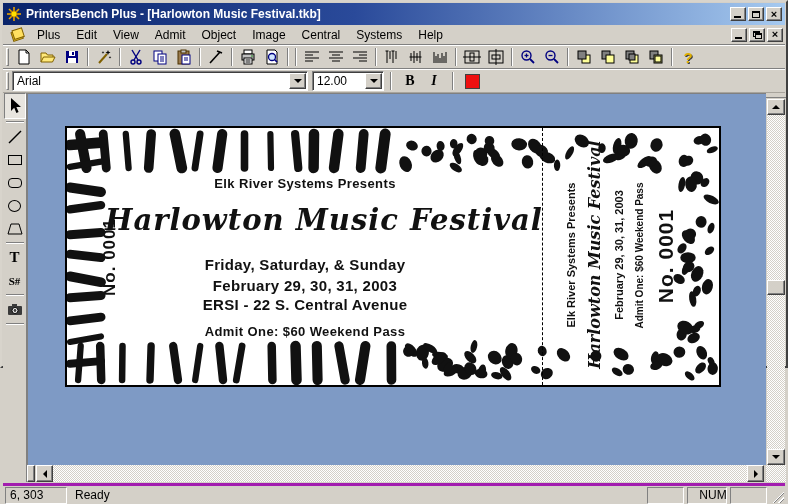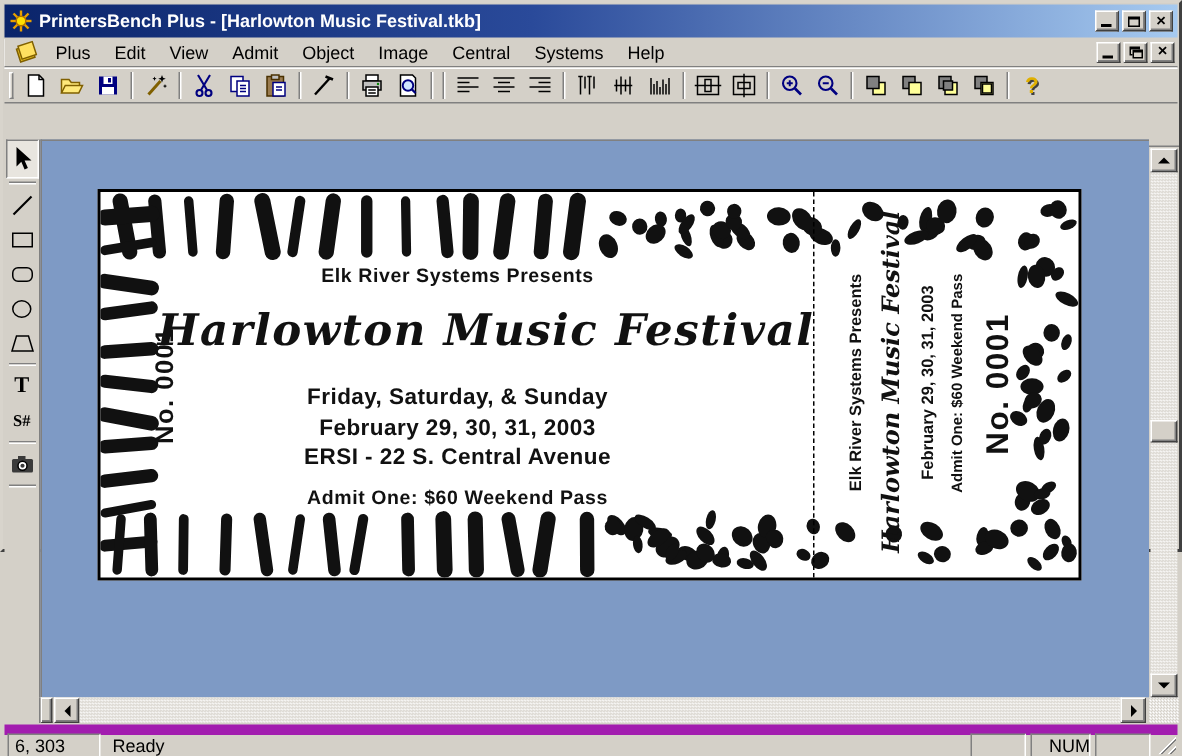--- a/index.html
+++ b/index.html
@@ -73,21 +73,21 @@
   .vscroll .thumb { position:absolute; left:1px; top:187px; width:18px; height:15px; }
   .vscroll .down { position:absolute; left:1px; top:356px; width:18px; height:16px; }
   .hscroll { position:absolute; left:25px; top:463px; width:739px; height:17px; background:#d4d0c8; }
   .hscroll .thumb { position:absolute; left:0px; top:0px; width:8px; height:17px; }
   .hscroll .left { position:absolute; left:9px; top:0; width:17px; height:17px; }
   .hscroll .track { position:absolute; left:26px; top:0; width:694px; height:17px; }
   .hscroll .right { position:absolute; left:720px; top:0; width:17px; height:17px; }
   .corner { position:absolute; left:764px; top:463px; width:20px; height:17px; }
   .palette-foot { position:absolute; left:1px; top:463px; width:24px; height:17px; background:#d4d0c8; border-right:1px solid #808080; }
   
-  .statusbar { position:absolute; left:1px; top:481px; width:782px; height:21px; background:#d4d0c8; border-top:7px solid #a21caf;
+  .statusbar { position:absolute; left:1px; top:481px; width:782px; height:21px; background:#d4d0c8; border-top:3px solid #a21caf;
                display:flex; align-items:center; font-size:12px; }
   .spanel { height:17px; border-top:1px solid #808080; border-left:1px solid #808080; border-right:1px solid #fff; border-bottom:1px solid #fff;
             padding:1px 4px; display:flex; align-items:center; }
   .grip-corner { position:absolute; right:1px; bottom:1px; width:13px; height:13px;
                  background:repeating-linear-gradient(135deg, transparent 0 2px, #fff 2px 3px, #808080 3px 4px);
                  clip-path:polygon(100% 0, 100% 100%, 0 100%); }
   
   .ticket { position:absolute; left:37px; top:32px; width:656px; height:261px; background:#fff; border:2px solid #000; }
   .perforation { position:absolute; left:475px; top:0px; width:1px; height:257px; border-left:1px dashed #000; }
   .tborder { position:absolute; left:0; top:0; width:652px; height:257px; }
@@ -383,20 +383,47 @@
           <rect x="6" y="6" width="8" height="8" fill="#ffff99" stroke="#000"></rect>
           <rect x="7" y="7" width="6" height="6" fill="#ffff99" stroke="#000"></rect>
         </svg>
       </div>
     <div class="tsep"></div>
     <div class="tbtn">
         <span style="font-weight:bold;font-size:15px;color:#e0b000;text-shadow:1px 1px 0 #404040;">?</span>
       </div>
   </div>
 
+  <div class="toolbar tb2">
+    <div class="grip"></div>
+    <div class="combo" style="width:296px;">
+      <div class="cval">Arial</div>
+      <div class="cbtn">
+          <div class="tri-down"></div>
+        </div>
+    </div>
+    <div style="width:4px;"></div>
+    <div class="combo" style="width:72px;">
+      <div class="cval">12.00</div>
+      <div class="cbtn">
+          <div class="tri-down"></div>
+        </div>
+    </div>
+    <div class="tsep" style="margin:0 6px;"></div>
+    <div class="tbtn">
+        <span class="fmt-b">B</span>
+      </div>
+    <div class="tbtn">
+        <span class="fmt-i">I</span>
+      </div>
+    <div class="tsep" style="margin:0 6px;"></div>
+    <div class="tbtn">
+        <div class="swatch" style="background:#ee1010;"></div>
+      </div>
+  </div>
 
   <div class="palette">
     <div class="pbtn sel">
         <svg width="14" height="16" viewBox="0 0 14 16">
           <path d="M3 0 L3 13 L6.2 9.8 L8.4 15 L10.6 14 L8.4 9 L13 9 Z" fill="#000"></path>
         </svg>
       </div>
     <div class="psep"></div>
     <div class="pbtn">
         <svg width="14" height="14" viewBox="0 0 14 14">

